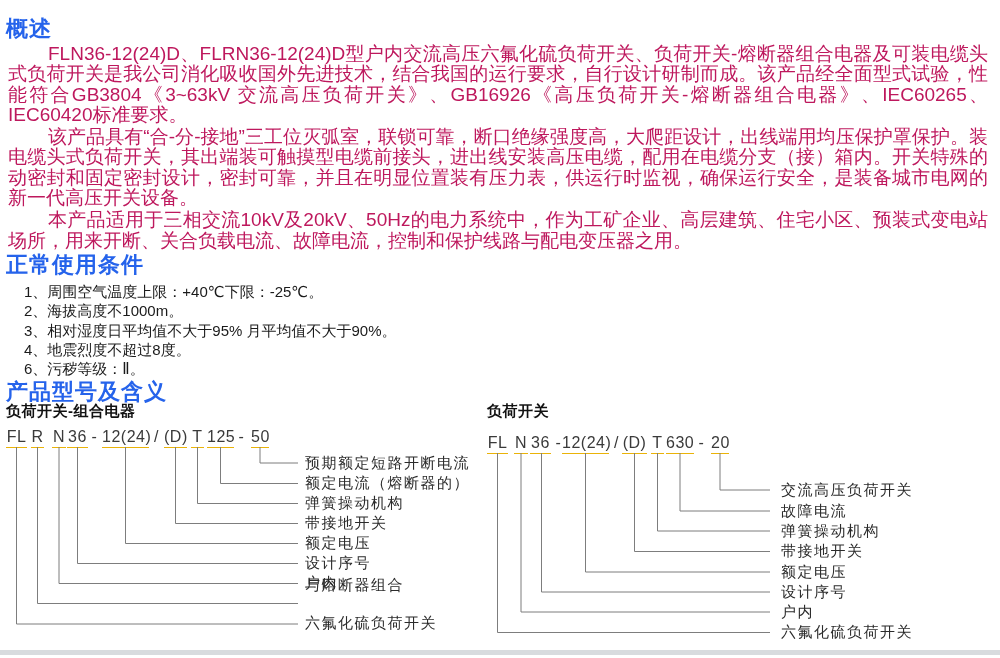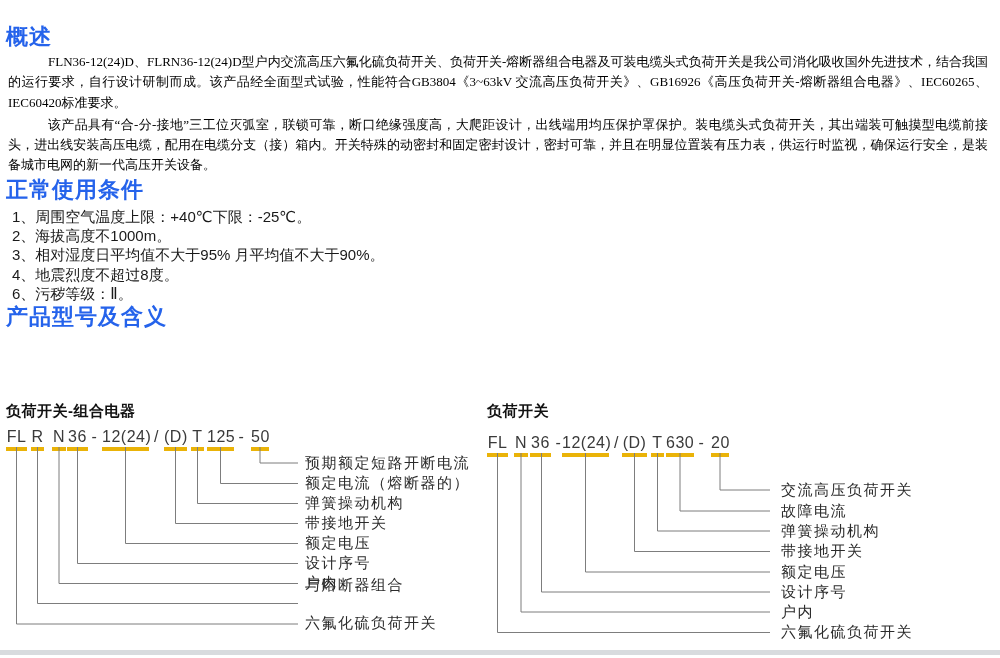--- a/index.html
+++ b/index.html
@@ -4,55 +4,56 @@
 <style>
   html,body{margin:0;padding:0;background:#ffffff;}
   .page{
     position:relative;width:1000px;height:658px;background:#ffffff;overflow:hidden;
     font-family:"Liberation Sans","DejaVu Sans",sans-serif;color:#1a1a1a;
   }
   .h-blue{
     color:#2563eb;font-size:22px;line-height:27px;font-weight:700;
     letter-spacing:1px;margin:0 0 0 6px;padding:0;
   }
-  .h-first{margin-top:23px;}
+  .h-first{margin-top:15px;}
   .h-conditions{}
   .h-model{}
   .para{
-    margin:2px 0 0 0;padding:0 12px 0 8px;font-size:13px;line-height:20.3px;
-    text-align:justify;text-indent:40px;color:#000000;font-family:Liberation Serif, serif;
+    margin:2px 0 0 0;padding:0 12px 0 8px;font-size:19px;line-height:20.3px;
+    text-align:justify;text-indent:40px;color:#be185d;
   }
-  .cond-list{margin-top:4px;padding-left:12px;}
+  .cond-list{margin-top:4px;padding-left:24px;}
   .cond-item{font-size:15px;line-height:19.3px;color:#1a1a1a;}
   .subtitle{
     position:absolute;top:402px;font-size:15px;font-weight:700;color:#111;
     letter-spacing:0.5px;white-space:nowrap;
   }
   .seg{
     position:absolute;top:428px;height:17px;line-height:17px;font-size:16px;
     color:#3a3a3a;text-align:center;letter-spacing:0.5px;white-space:nowrap;
   }
   .seg.right-row{top:434px;}
-  .seg.u{border-bottom:4px solid #eab308;padding-bottom:2px;}
+  .seg.u{border-bottom:1px solid #eab308;padding-bottom:2px;}
   .dlabel{
     position:absolute;font-size:15px;line-height:18px;color:#2b2b2b;
     letter-spacing:1.5px;white-space:nowrap;
   }
   .connector-svg{position:absolute;left:0;top:0;pointer-events:none;}
   .connector-svg polyline{fill:none;stroke:#7d7d7d;stroke-width:1;}
   .footer-bar{position:absolute;left:0;top:650px;width:1000px;height:5px;background:#d8dbde;}
 </style>
 </head>
 <body>
 
 <div class="page">
 
   <h1 class="h-blue h-first">概述</h1>
   <p class="para">FLN36-12(24)D、FLRN36-12(24)D型户内交流高压六氟化硫负荷开关、负荷开关-熔断器组合电器及可装电缆头式负荷开关是我公司消化吸收国外先进技术，结合我国的运行要求，自行设计研制而成。该产品经全面型式试验，性能符合GB3804《3~63kV 交流高压负荷开关》、GB16926《高压负荷开关-熔断器组合电器》、IEC60265、IEC60420标准要求。</p>
   <p class="para">该产品具有“合-分-接地”三工位灭弧室，联锁可靠，断口绝缘强度高，大爬距设计，出线端用均压保护罩保护。装电缆头式负荷开关，其出端装可触摸型电缆前接头，进出线安装高压电缆，配用在电缆分支（接）箱内。开关特殊的动密封和固定密封设计，密封可靠，并且在明显位置装有压力表，供运行时监视，确保运行安全，是装备城市电网的新一代高压开关设备。</p>
+  <p class="para">本产品适用于三相交流10kV及20kV、50Hz的电力系统中，作为工矿企业、高层建筑、住宅小区、预装式变电站场所，用来开断、关合负载电流、故障电流，控制和保护线路与配电变压器之用。</p>
 
   <h1 class="h-blue h-conditions">正常使用条件</h1>
   <div class="cond-list">
     <div class="cond-item">1、周围空气温度上限：+40℃下限：-25℃。</div>
     <div class="cond-item">2、海拔高度不1000m。</div>
     <div class="cond-item">3、相对湿度日平均值不大于95% 月平均值不大于90%。</div>
     <div class="cond-item">4、地震烈度不超过8度。</div>
     <div class="cond-item">6、污秽等级：Ⅱ。</div>
   </div>
 

